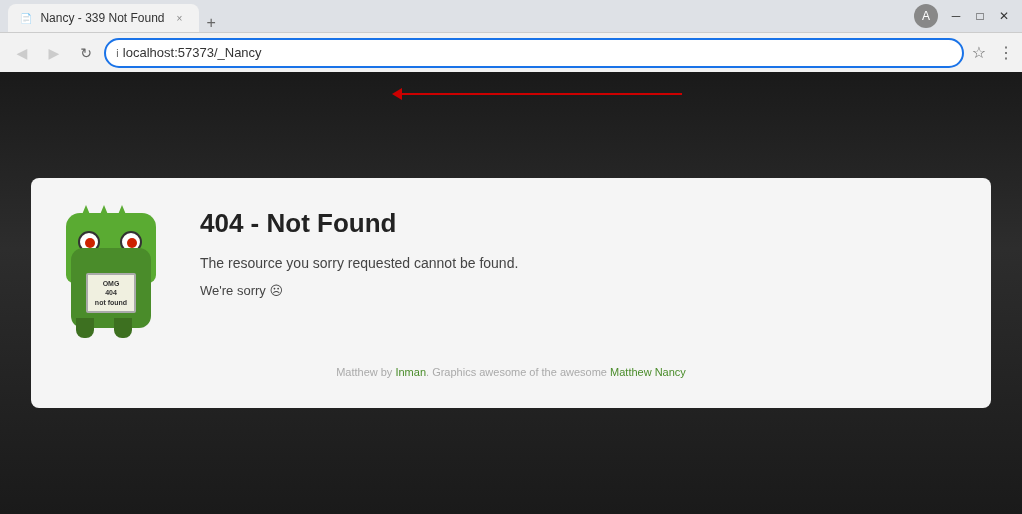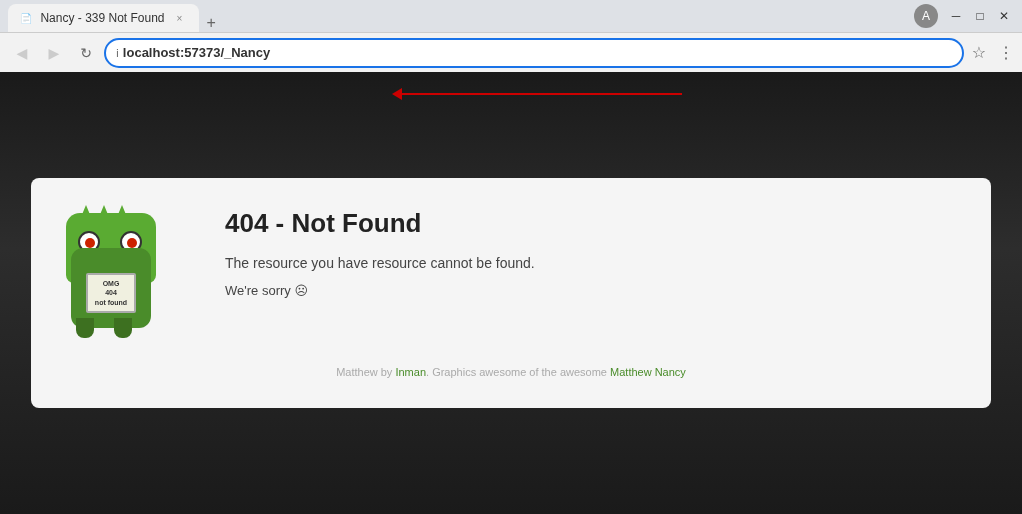--- a/index.html
+++ b/index.html
@@ -130,21 +130,20 @@
       color: #666;
       margin-right: 4px;
     }
     .address-bar {
       border: none;
       outline: none;
       flex: 1;
       font-size: 13px;
       color: #333;
       background: transparent;
-      font-weight: bold;
     }
     .red-arrow-indicator {
       position: absolute;
       right: 340px;
       top: 55px;
       display: flex;
       align-items: center;
     }
     .arrow-line {
       width: 280px;
@@ -188,21 +187,21 @@
       border-radius: 8px;
       width: 960px;
       padding: 30px 30px 30px 30px;
       display: flex;
       flex-direction: column;
     }
 
     .error-card-inner {
       display: flex;
       align-items: flex-start;
-      gap: 44px;
+      gap: 19px;
     }
 
     .monster-container {
       width: 120px;
       flex-shrink: 0;
     }
 
     
     .monster {
       position: relative;
@@ -442,21 +441,21 @@
 
           <div class="monster-legs">
             <div class="monster-leg"></div>
             <div class="monster-leg"></div>
           </div>
         </div>
       </div>
 
       <div class="error-text-area">
         <div class="error-title">404 - Not Found</div>
-        <div class="error-description">The resource you have resource cannot be found.</div>
+        <div class="error-description">The resource you sorry requested cannot be found.</div>
         <div class="error-sorry">We're sorry ☹</div>
       </div>
     </div>
 
     <div class="page-footer">
       <span>Matthew by </span><a class="footer-link" href="#">Inman</a><span>. Graphics awesome of the awesome </span><a class="footer-link" href="#">Matthew Nancy</a>
     </div>
   </div>
 </div>
 

